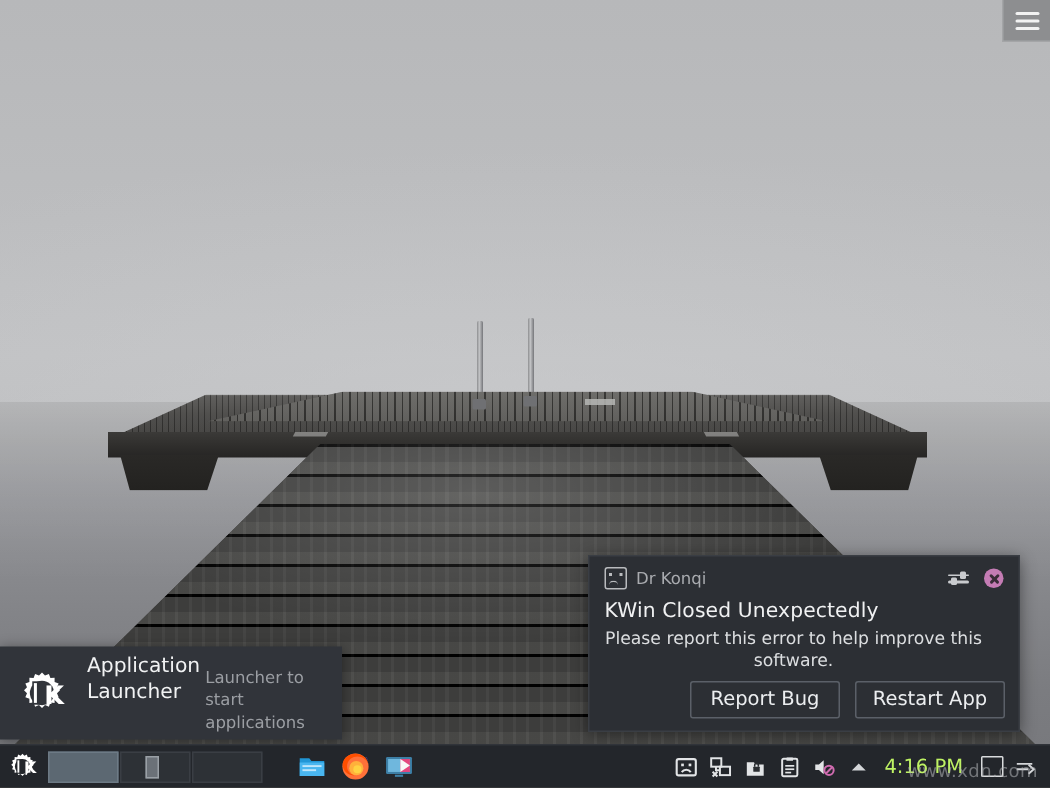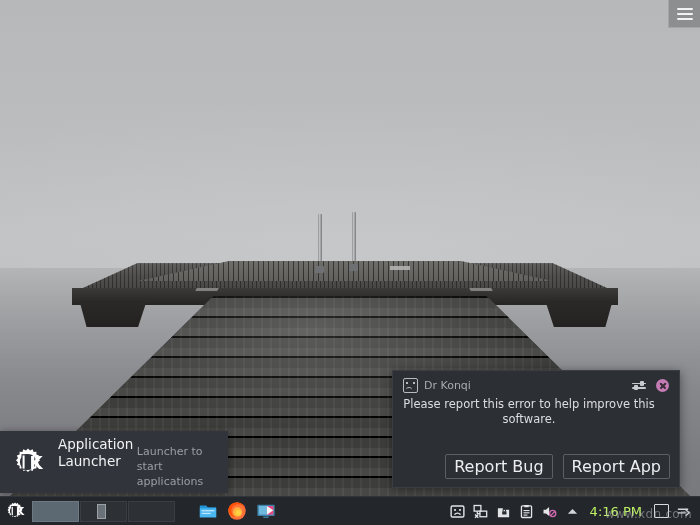--- a/index.html
+++ b/index.html
@@ -318,21 +318,21 @@
     right: 9px;
     bottom: 8px;
     display: flex;
     gap: 10px;
   }
   .notif-btn {
     min-width: 100px;
     height: 25px;
     line-height: 23px;
     text-align: center;
-    font-size: 16px;
+    font-size: 13px;
     color: #eceef0;
     background: transparent;
     border: 1px solid #5b6068;
     border-radius: 2px;
     cursor: pointer;
     padding: 0 8px;
     box-sizing: border-box;
   }
 
   
@@ -503,25 +503,26 @@
         <div class="notif-frown"></div>
       </div>
       <div class="notif-appname">Dr Konqi</div>
       <div class="notif-config">
         <i></i>
         <i></i>
       </div>
       <div class="notif-close"></div>
     </div>
 
+    <div class="notif-title">KWin Closed Unexpectedly</div>
     <div class="notif-body">Please report this error to help improve this software.</div>
 
     <div class="notif-actions">
       <div class="notif-btn">Report Bug</div>
-      <div class="notif-btn">Report App</div>
+      <div class="notif-btn">Restart App</div>
     </div>
   </div>
 
   <div id="launcher-tooltip">
     <div class="tt-icon">
       <svg class="kde-logo" viewBox="0 0 32 32" width="32" height="32" aria-hidden="true">
         <g fill="#ffffff">
           <path d="M16 2.4l2.0 2.0 2.6-1.1 1.0 2.7 2.8-.2.0 2.8 2.7 1.0-1.1 2.6 2.0 2.0-2.0 2.0 1.1 2.6-2.7 1.0.0 2.8-2.8-.2-1.0 2.7-2.6-1.1-2.0 2.0-2.0-2.0-2.6 1.1-1.0-2.7-2.8.2.0-2.8-2.7-1.0 1.1-2.6-2.0-2.0 2.0-2.0-1.1-2.6 2.7-1.0.0-2.8 2.8.2 1.0-2.7 2.6 1.1z"></path>
         </g>
         <circle cx="16" cy="16" r="8.1" fill="#31343a"></circle>

